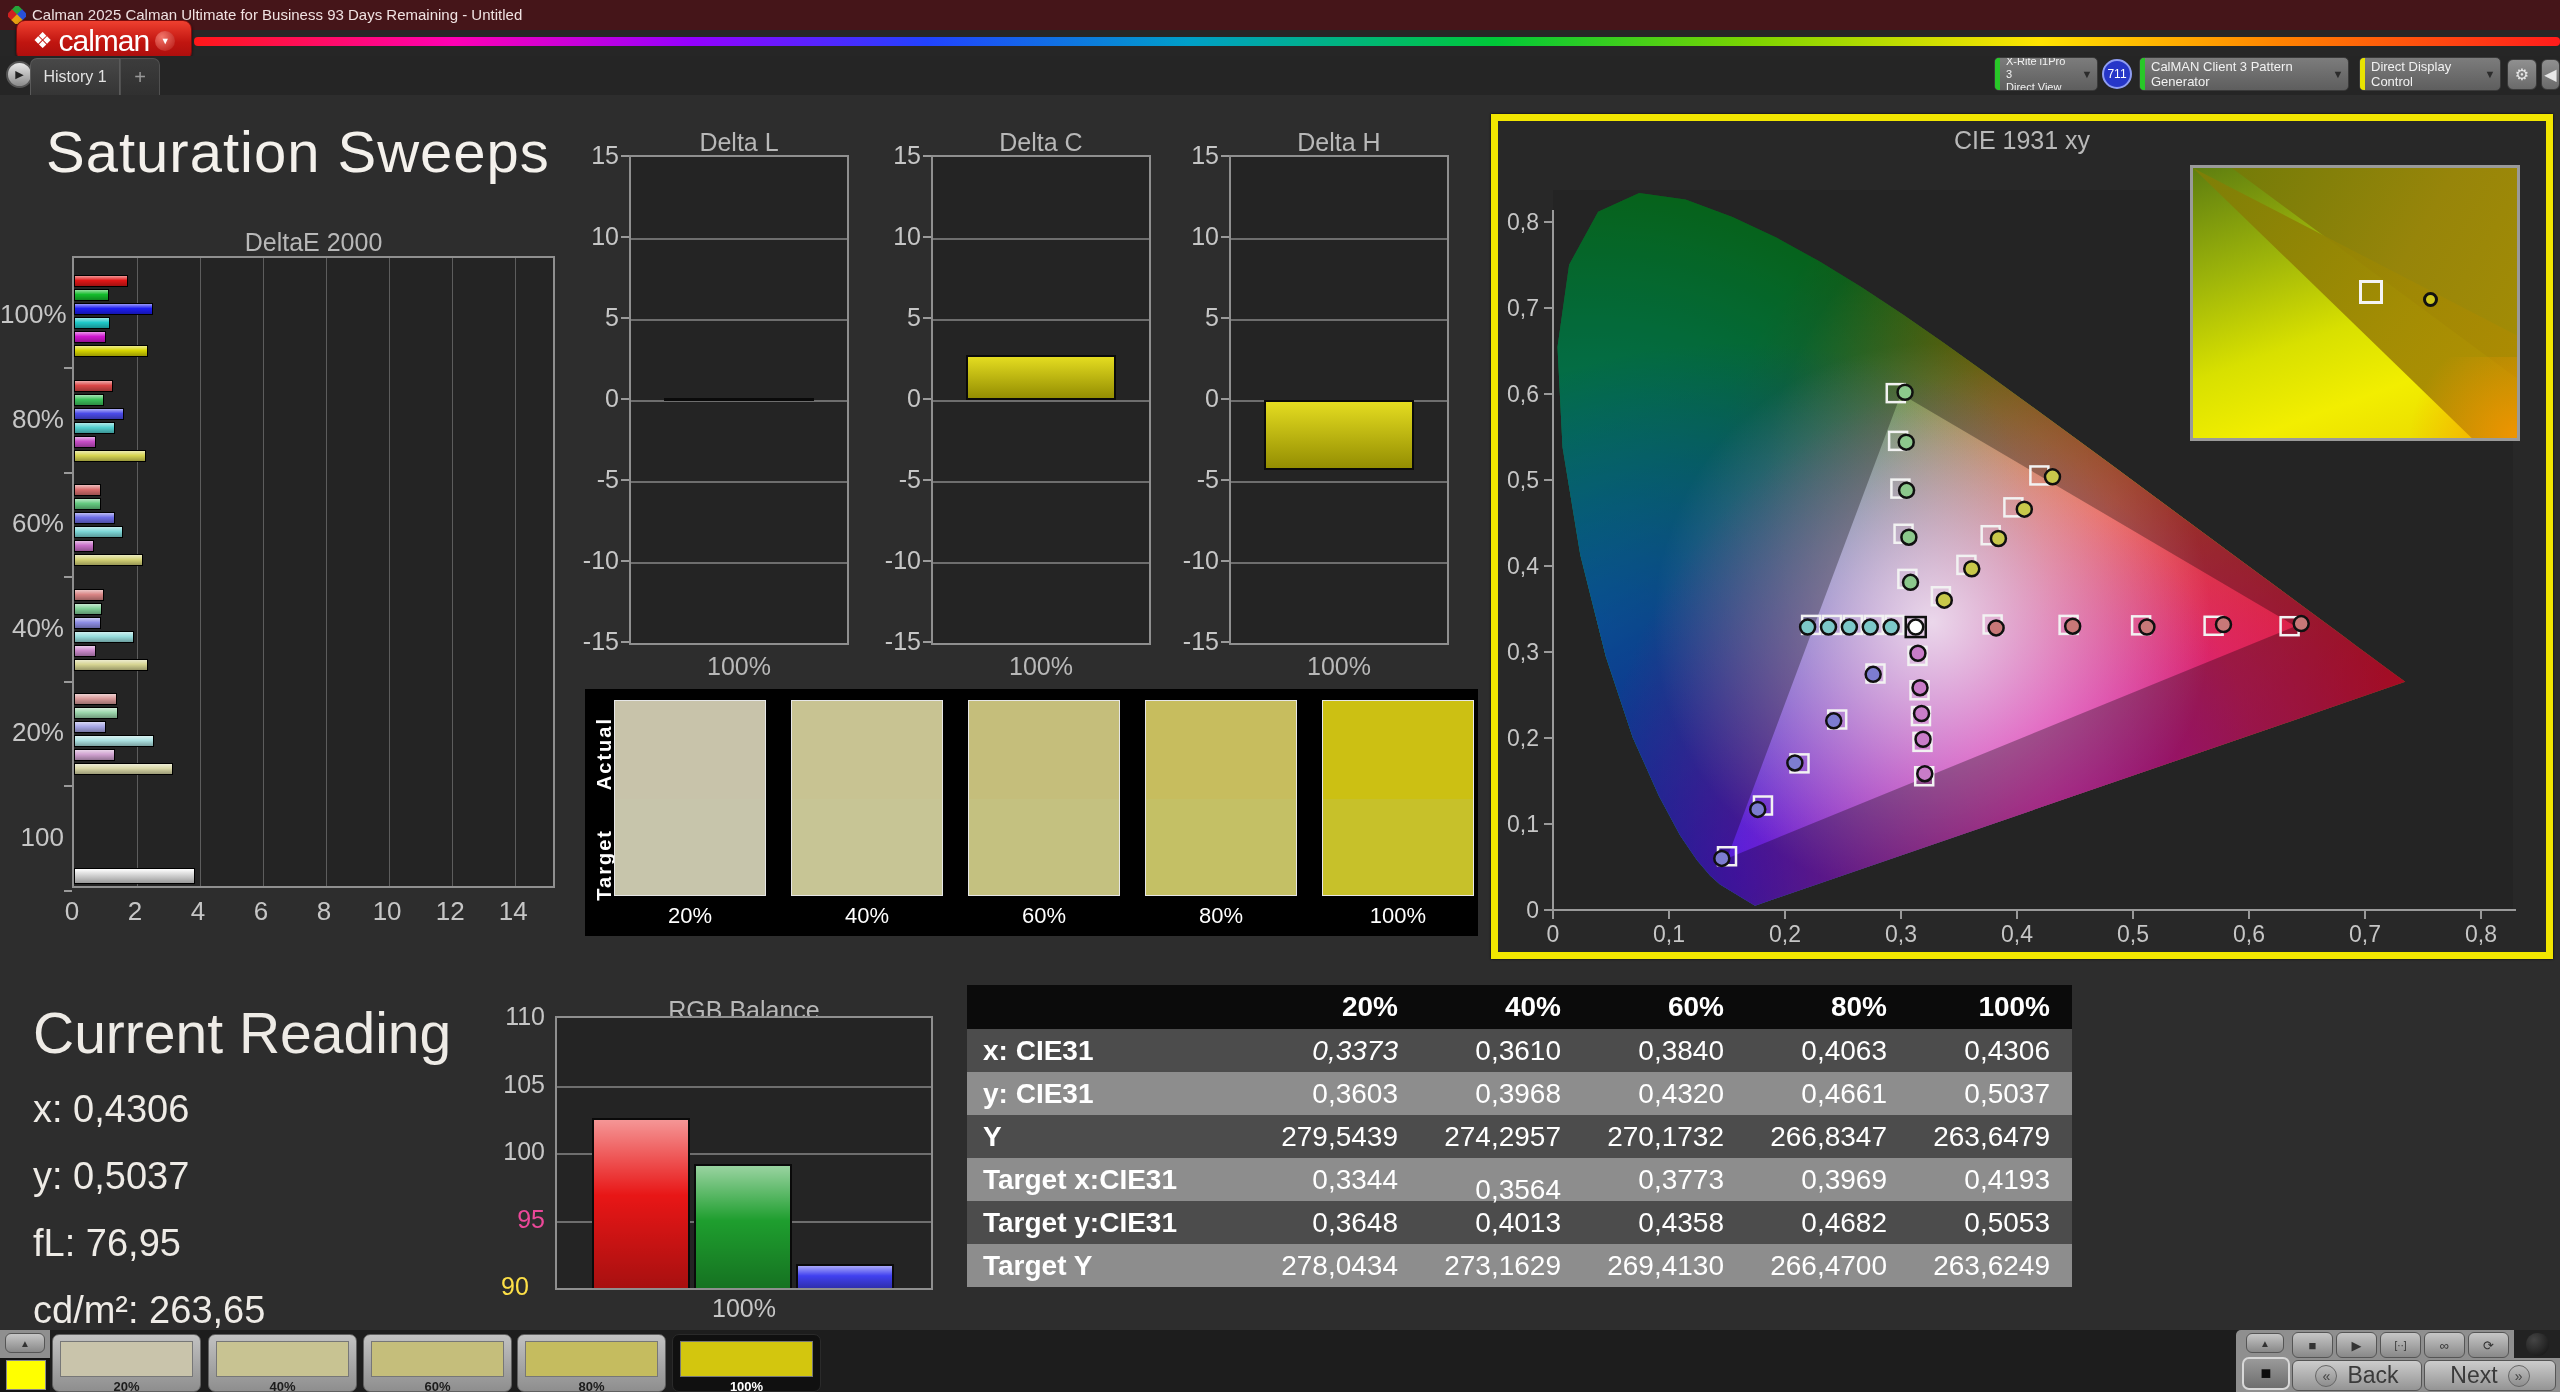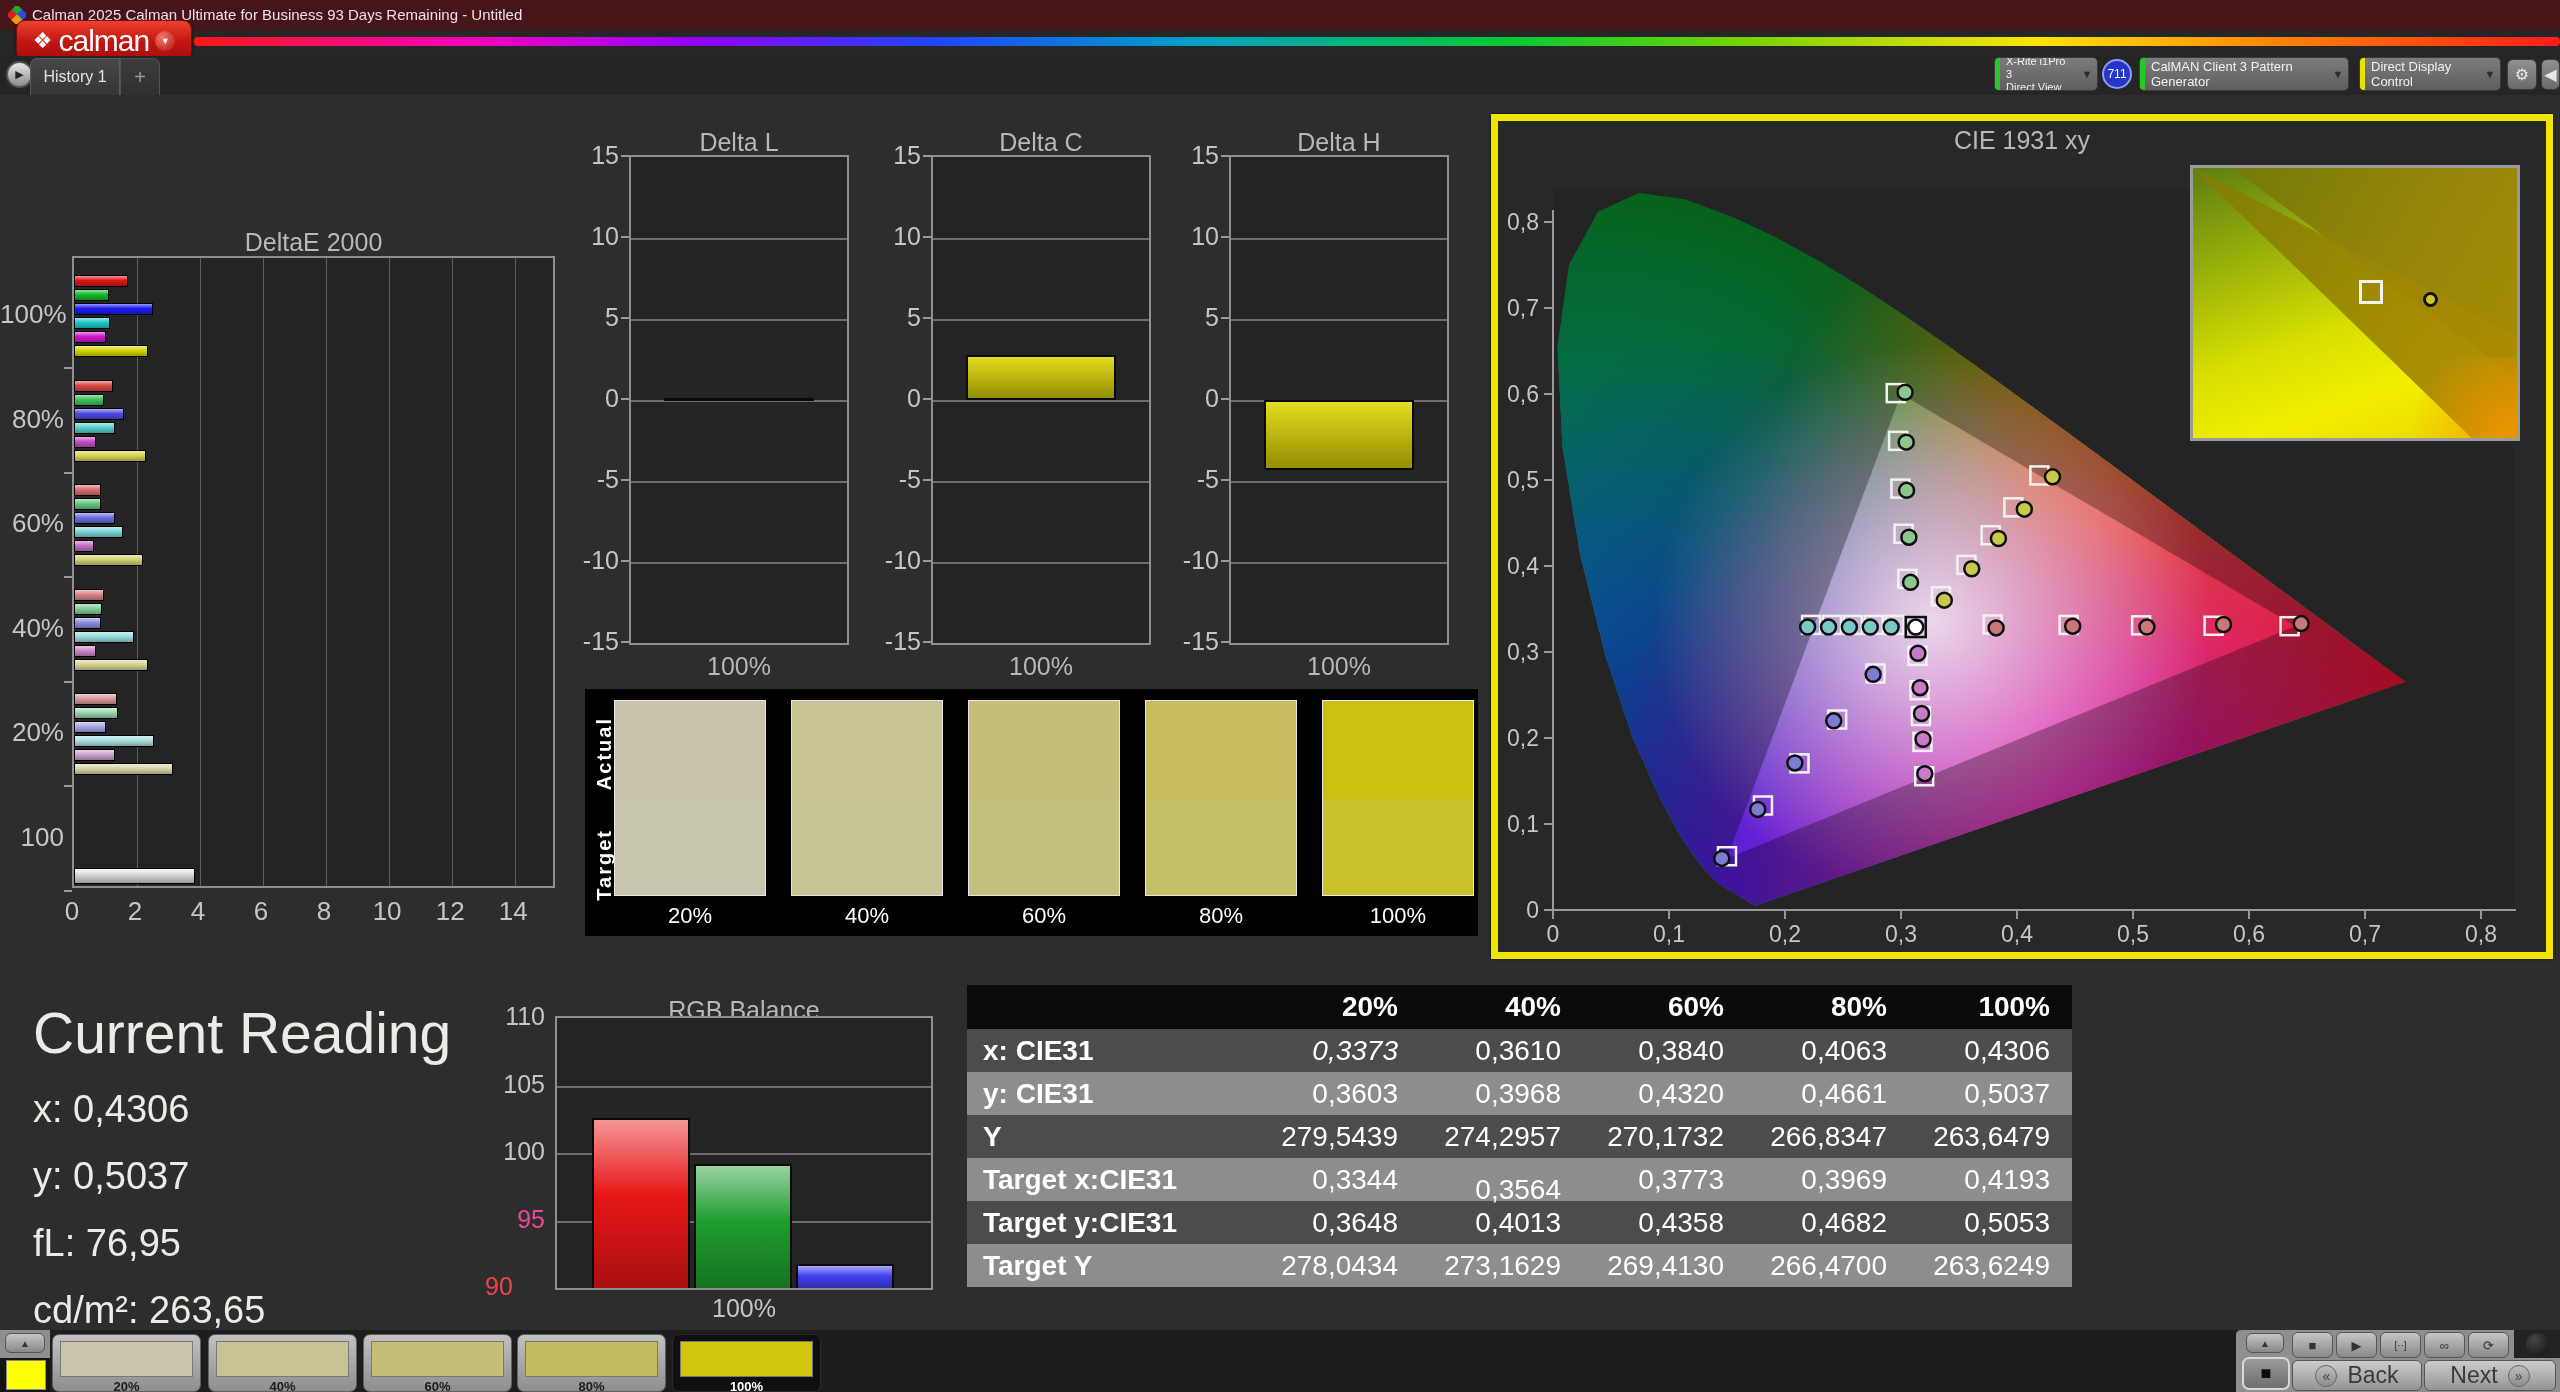--- a/index.html
+++ b/index.html
@@ -135,20 +135,21 @@
     <div class="txt">Direct Display Control</div>
     <div class="chev">▼</div>
   </div>
   <div class="abs sqbtn" style="left:2507px;width:30px">
       <span>⚙</span>
     </div>
   <div class="abs sqbtn" style="left:2541px;width:19px">
       <span>◀</span>
     </div>
 
+  <div class="abs" id="pagetitle">Saturation Sweeps</div>
 
   <div class="abs charttitle" style="left:72px;top:228px;width:483px">DeltaE 2000</div>
   <div class="abs plot" id="deltae-plot" style="left:72px;top:256px;width:483px;height:632px">
       <div style="left: 63.0263px; top: 0px; width: 1px; height: 628px; background: rgb(93, 93, 93); position: absolute;"></div>
       <div style="left: 126.053px; top: 0px; width: 1px; height: 628px; background: rgb(93, 93, 93); position: absolute;"></div>
       <div style="left: 189.079px; top: 0px; width: 1px; height: 628px; background: rgb(93, 93, 93); position: absolute;"></div>
       <div style="left: 252.105px; top: 0px; width: 1px; height: 628px; background: rgb(93, 93, 93); position: absolute;"></div>
       <div style="left: 315.132px; top: 0px; width: 1px; height: 628px; background: rgb(93, 93, 93); position: absolute;"></div>
       <div style="left: 378.158px; top: 0px; width: 1px; height: 628px; background: rgb(93, 93, 93); position: absolute;"></div>
       <div style="left: 441.184px; top: 0px; width: 1px; height: 628px; background: rgb(93, 93, 93); position: absolute;"></div>
@@ -483,21 +484,21 @@
       <div style="left: 0px; top: 202.5px; width: 374px; height: 2px; background: rgb(110, 110, 110); position: absolute;"></div>
       <div class="barshine" style="left: 35px; top: 99.9px; width: 98px; height: 170.1px; background-color: rgb(232, 22, 22); border-top: 2px solid rgb(10, 10, 10); border-right: 2px solid rgb(10, 10, 10); border-bottom: none; border-left: 2px solid rgb(10, 10, 10); border-image: initial; position: absolute;"></div>
       <div class="barshine" style="left: 137px; top: 145.8px; width: 98px; height: 124.2px; background-color: rgb(30, 158, 46); border-top: 2px solid rgb(10, 10, 10); border-right: 2px solid rgb(10, 10, 10); border-bottom: none; border-left: 2px solid rgb(10, 10, 10); border-image: initial; position: absolute;"></div>
       <div class="barshine" style="left: 239px; top: 245.7px; width: 98px; height: 24.3px; background-color: rgb(64, 64, 240); border-top: 2px solid rgb(10, 10, 10); border-right: 2px solid rgb(10, 10, 10); border-bottom: none; border-left: 2px solid rgb(10, 10, 10); border-image: initial; position: absolute;"></div>
     </div>
   <div id="rgb-extra">
       <div style="left: 485px; top: 1002px; width: 60px; text-align: right; font-size: 25px; color: rgb(198, 198, 198); position: absolute;">110</div>
       <div style="left: 485px; top: 1069.5px; width: 60px; text-align: right; font-size: 25px; color: rgb(198, 198, 198); position: absolute;">105</div>
       <div style="left: 485px; top: 1137px; width: 60px; text-align: right; font-size: 25px; color: rgb(198, 198, 198); position: absolute;">100</div>
       <div style="left: 485px; top: 1204.5px; width: 60px; text-align: right; font-size: 25px; color: #ec4899; position: absolute;">95</div>
-      <div style="left: 485px; top: 1272px; width: 60px; text-align: left; font-size: 25px; color: #ef4444; position: absolute;">90</div>
+      <div style="left: 485px; top: 1272px; width: 60px; text-align: center; font-size: 25px; color: #fde047; position: absolute;">90</div>
       <div style="left: 555px; top: 1294px; width: 378px; text-align: center; font-size: 25px; color: rgb(198, 198, 198); position: absolute;">100%</div>
     </div>
 
   <div class="abs" id="dtable">
       <div class="trow" style="height: 44px; background: rgb(11, 11, 11);">
         <div class="tcell" style="width: 290px;"></div>
         <div class="tcell" style="width: 163px; justify-content: flex-end; padding-right: 22px; font-weight: bold;">20%</div>
         <div class="tcell" style="width: 163px; justify-content: flex-end; padding-right: 22px; font-weight: bold;">40%</div>
         <div class="tcell" style="width: 163px; justify-content: flex-end; padding-right: 22px; font-weight: bold;">60%</div>
         <div class="tcell" style="width: 163px; justify-content: flex-end; padding-right: 22px; font-weight: bold;">80%</div>

